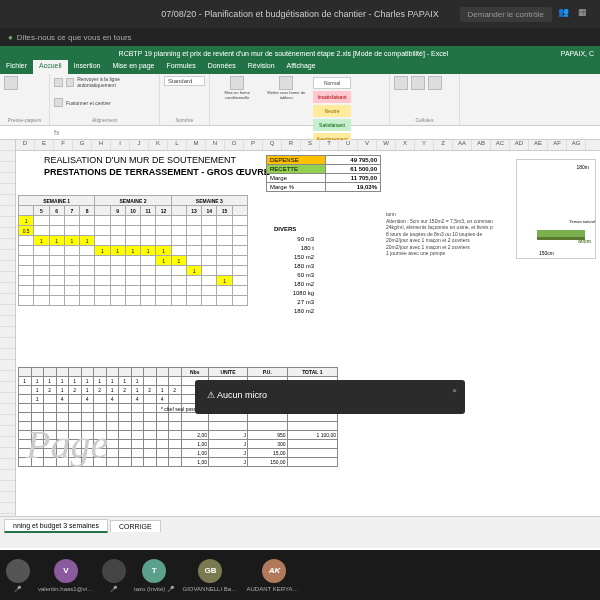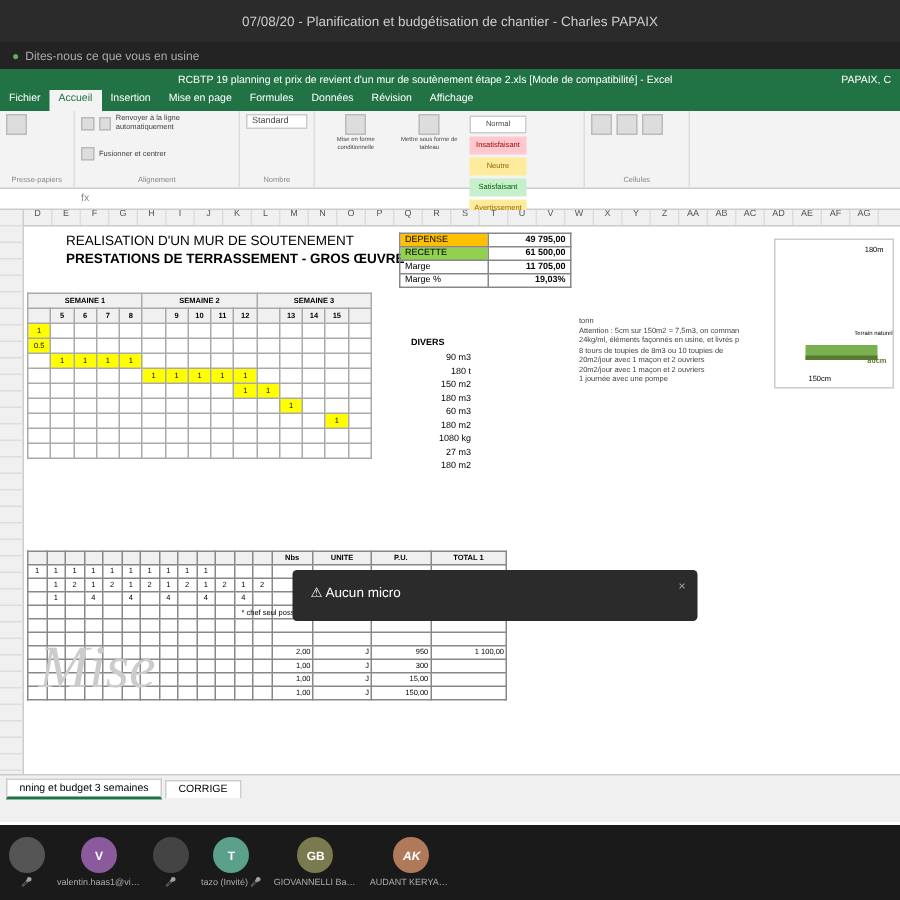--- a/index.html
+++ b/index.html
@@ -71,24 +71,29 @@
 .participants{height:50px;background:#1a1a1a;display:flex;align-items:center;padding:0 6px;gap:8px;overflow:hidden}
 .participants .p{display:flex;flex-direction:column;align-items:center;gap:2px}
 .participants .avatar{width:24px;height:24px;border-radius:50%;display:flex;align-items:center;justify-content:center;font-size:8px;color:#fff;font-weight:bold}
 .participants .pname{font-size:6px;color:#aaa;max-width:56px;white-space:nowrap;overflow:hidden;text-overflow:ellipsis}
 </style>
 </head>
 <body>
 
 <div class="teams-top">
  <span>07/08/20 - Planification et budgétisation de chantier - Charles PAPAIX</span>
+ <div class="right">
+  <span class="btn">Demander le contrôle</span>
+  <span class="ic" style="background:none;border:none;color:#aaa">👥</span>
+  <span class="ic" style="background:none;border:none;color:#aaa">▦</span>
+ </div>
 </div>
 <div class="teams-info">
  <span class="dot">●</span>
- <span>Dites-nous ce que vous en usine</span>
+ <span>Dites-nous ce que vous en tours</span>
 </div>
 
 <div class="excel">
  <div class="title-bar">
   <span></span>
   <span>RCBTP 19 planning et prix de revient d'un mur de soutènement étape 2.xls  [Mode de compatibilité] - Excel</span>
   <span>PAPAIX, C</span>
  </div>
  <div class="ribbon-tabs">
   <span>Fichier</span>
@@ -681,21 +686,21 @@
                   <td></td>
                   <td style="text-align: right;">1,00</td>
                   <td style="text-align: right;">J</td>
                   <td style="text-align: right;">150,00</td>
                   <td style="text-align: right;"></td>
                 </tr>
               </tbody>
             </table>
           </div>
     <div class="chef">* chef seul possible</div>
-    <div class="pagewm">Mise</div>
+    <div class="pagewm">Page</div>
    </div>
   </div>
  </div>
  <div class="sheet-tabs">
   <span class="active">nning et budget 3 semaines</span>
   <span>CORRIGE</span>
  </div>
  <div class="status-bar"></div>
 </div>
 

